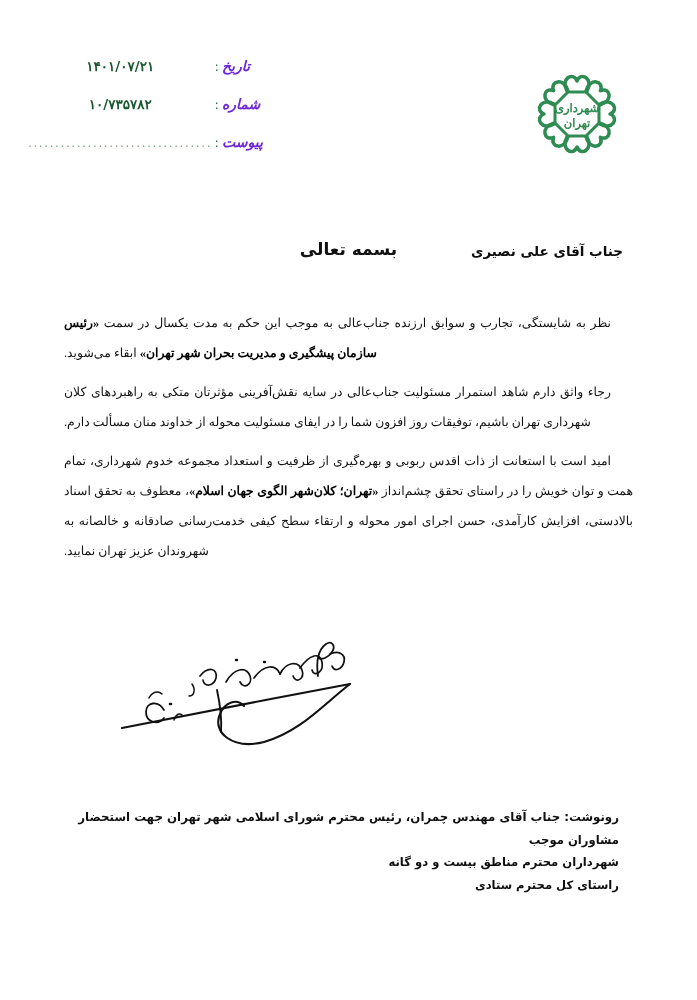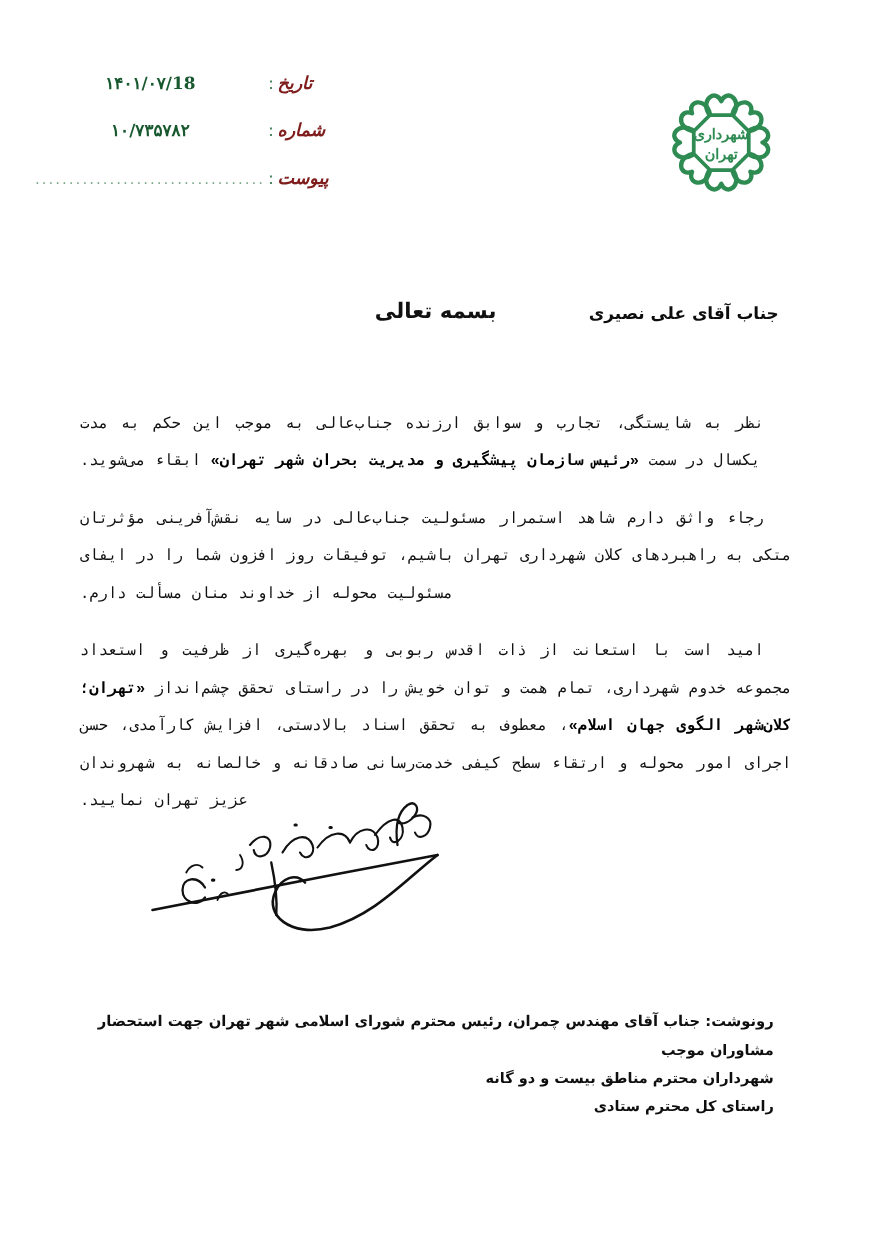--- a/index.html
+++ b/index.html
@@ -27,21 +27,21 @@
     direction: rtl;
   }
   .meta-row {
     display: flex;
     align-items: baseline;
     justify-content: flex-start;
     height: 38px;
     white-space: nowrap;
   }
   .meta-label {
-    color: #7f1d1d;
+    color: #6d28d9;
     font-family: "DejaVu Serif", serif;
     font-size: 14px;
     font-style: italic;
     font-weight: 700;
     width: 56px;
     text-align: left;
     flex: 0 0 auto;
     letter-spacing: 0.5px;
   }
   .meta-colon {
@@ -117,27 +117,27 @@
   }
 
   .body-area {
     position: absolute;
     top: 308px;
     right: 64px;
     left: 64px;
     direction: rtl;
   }
   .para {
-    font-family: Liberation Mono, monospace;
+    font-family: Liberation Serif, serif;
     font-size: 12.4px;
     line-height: 30px;
     color: #121212;
     text-align: justify;
     text-align-last: left;
-    margin: 16px 0 9px 0;
+    margin: 0 0 9px 0;
     text-indent: 22px;
   }
   .para b, .para strong {
     font-weight: 700;
     color: #000000;
   }
 
   
   .signature {
     position: absolute;
@@ -171,21 +171,21 @@
 
 <div class="page">
 
   <div class="meta-block">
 
     <div class="meta-row">
       <span class="meta-label">تاریخ</span>
       <span class="meta-colon">:</span>
       <span class="meta-dots-wrap">
         <span class="meta-dots">........................................</span>
-        <span class="meta-value">۱۴۰۱/۰۷/18</span>
+        <span class="meta-value">۱۴۰۱/۰۷/۲۱</span>
       </span>
     </div>
 
     <div class="meta-row">
       <span class="meta-label">شماره</span>
       <span class="meta-colon">:</span>
       <span class="meta-dots-wrap">
         <span class="meta-dots">........................................</span>
         <span class="meta-value">۱۰/۷۳۵۷۸۲</span>
       </span>

